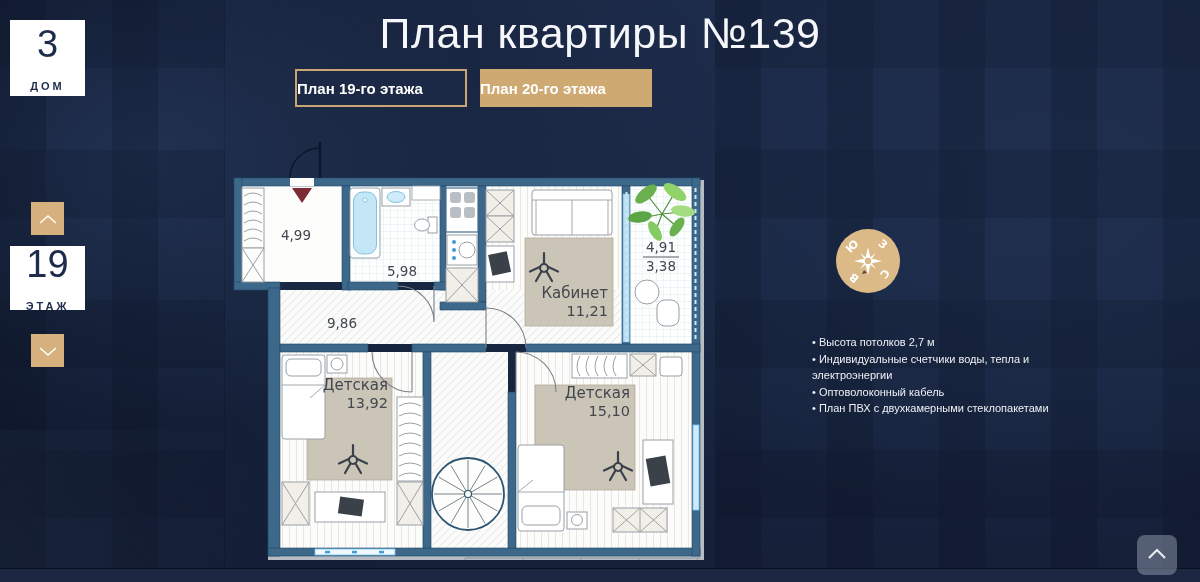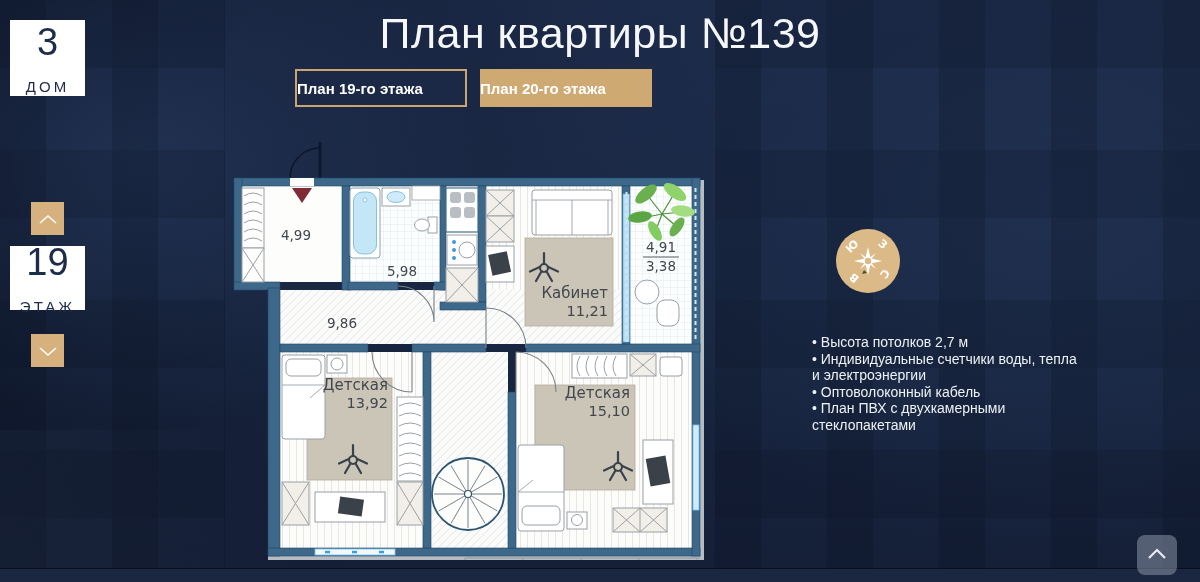--- a/index.html
+++ b/index.html
@@ -45,21 +45,21 @@
 
   
   .badge {
     position:absolute; left:10px; width:75px; background:#ffffff;
     color:#1e2c4c; text-align:center; display:flex; flex-direction:column;
     align-items:center; justify-content:center;
   }
   .badge-house { top:20px;  height:76px; }
   .badge-floor { top:246px; height:64px; }
   .badge .num   { font-size:38px; line-height:40px; font-weight:400; }
-  .badge .cap   { font-size:15px; letter-spacing:3px; margin-top:16px; }
+  .badge .cap   { font-size:11px; letter-spacing:3px; margin-top:16px;font-weight:bold; }
 
   .arrow-btn {
     position:absolute; left:31px; width:33px; height:33px;
     background:#d6b17e; border:none; cursor:pointer;
     display:flex; align-items:center; justify-content:center; padding:0;
   }
   .arrow-btn.up   { top:202px; }
   .arrow-btn.down { top:334px; }
   .arrow-btn svg  { display:block; }
 
@@ -78,21 +78,21 @@
   .plan-wrap svg { display:block; }
   text.room-num  { font-family:"DejaVu Sans", sans-serif; fill:#42474d; }
   text.room-name { font-family:"DejaVu Sans", sans-serif; fill:#42474d; }
 
   
   .compass { position:absolute; left:836px; top:229px; width:64px; height:64px; }
 
   
   .features {
     position:absolute; left:812px; top:334px; width:266px;
-    font-size:14px; line-height:16.5px; color:#eef1f5; list-style:none;
+    font-size:11px; line-height:16.5px; color:#eef1f5; list-style:none;
   }
   .features li::before { content:"\2022\00a0 "; }
 
   
   .scroll-top {
     position:absolute; left:1137px; top:535px; width:40px; height:40px;
     background:rgba(148,158,176,.5); border:none; border-radius:8px;
     cursor:pointer; display:flex; align-items:center; justify-content:center;
   }
 </style>

